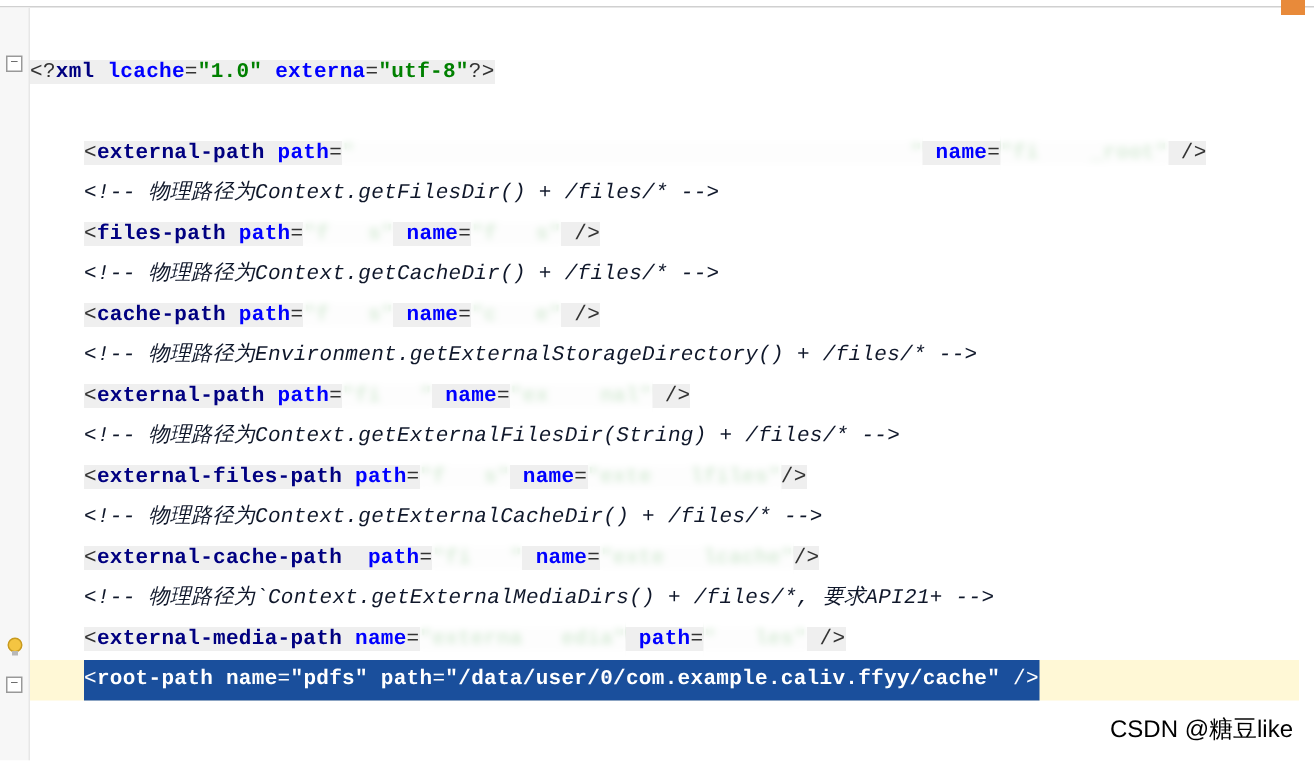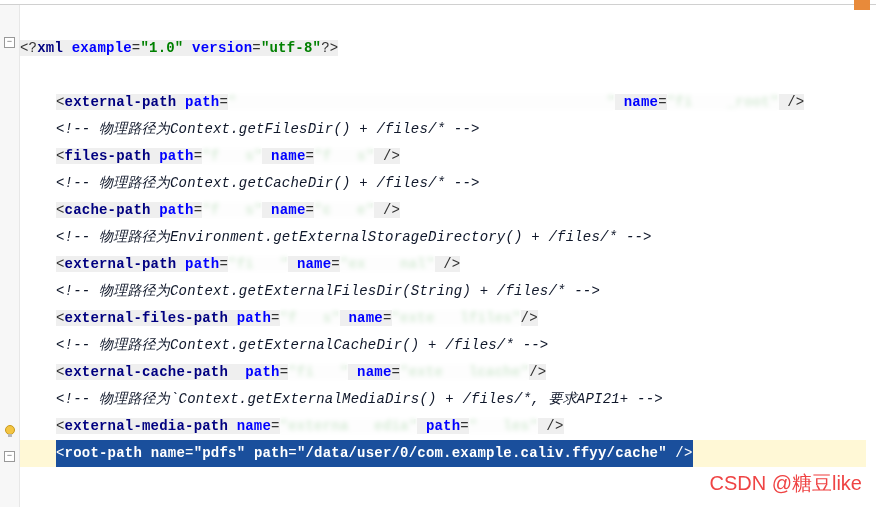--- a/index.html
+++ b/index.html
@@ -40,40 +40,40 @@
   .attr-val { color:#008000; font-weight:bold; }
   .punct { color:#333; }
   .comment { color:#0f172a; font-style:italic; }
   .sel-line { background:#1a4f9c; color:#ffffff; display:inline-block; }
   .sel-line .tag, .sel-line .attr-name, .sel-line .attr-val, .sel-line .punct { color:#ffffff; }
   .blur { position:relative; display:inline-block; }
   .blur .mask { position:absolute; inset:0; background:rgba(255,255,255,0.85); backdrop-filter: blur(2px); }
   .highlight-yellow { background:#fff8d6; }
   .watermark {
     position:absolute; right:14px; bottom:10px;
-    color:#ef4444; font-family: "Microsoft YaHei", sans-serif;
-    font-size:20px; pointer-events:none;
+    color:#000000; font-family: "Microsoft YaHei", sans-serif;
+    font-size:16px; pointer-events:none;
   }
 </style>
 </head>
 <body>
 
 <div class="edge-line"></div>
 <div class="corner-icon"></div>
 
 <div class="gutter">
   <div class="fold" style="top:32px">−</div>
   <div class="bulb" style="top:418px">
     <svg viewBox="0 0 16 16">
         <circle cx="8" cy="7" r="4.5" fill="#f4c542" stroke="#c89a1e"></circle>
         <rect x="6" y="11" width="4" height="3" fill="#b8b8b8"></rect>
       </svg>
   </div>
   <div class="fold" style="top:446px">−</div>
 </div>
 
 <div class="code-area">
-<span class="line indent1"><span class="bg-tag"><span class="punct">&lt;?</span><span class="tag">xml</span> <span class="attr-name">example</span><span class="punct">=</span><span class="attr-val">"1.0"</span> <span class="attr-name">version</span><span class="punct">=</span><span class="attr-val">"utf-8"</span><span class="punct">?&gt;</span></span></span>
+<span class="line indent1"><span class="bg-tag"><span class="punct">&lt;?</span><span class="tag">xml</span> <span class="attr-name">lcache</span><span class="punct">=</span><span class="attr-val">"1.0"</span> <span class="attr-name">externa</span><span class="punct">=</span><span class="attr-val">"utf-8"</span><span class="punct">?&gt;</span></span></span>
 <span id="body-lines"><span class="line indent2"><span class="bg-tag"><span class="punct">&lt;</span><span class="tag">external-path</span> <span class="attr-name">path</span><span class="punct">=</span><span class="blur"><span class="attr-val">"                                           "</span><span class="mask"></span></span> <span class="attr-name">name</span><span class="punct">=</span><span class="blur"><span class="attr-val">"fi    _root"</span><span class="mask"></span></span><span class="punct"> /&gt;</span></span></span><span class="line indent2"><span class="comment">&lt;!-- 物理路径为Context.getFilesDir() + /files/* --&gt;</span></span><span class="line indent2"><span class="bg-tag"><span class="punct">&lt;</span><span class="tag">files-path</span> <span class="attr-name">path</span><span class="punct">=</span><span class="blur"><span class="attr-val">"f   s"</span><span class="mask"></span></span> <span class="attr-name">name</span><span class="punct">=</span><span class="blur"><span class="attr-val">"f   s"</span><span class="mask"></span></span><span class="punct"> /&gt;</span></span></span><span class="line indent2"><span class="comment">&lt;!-- 物理路径为Context.getCacheDir() + /files/* --&gt;</span></span><span class="line indent2"><span class="bg-tag"><span class="punct">&lt;</span><span class="tag">cache-path</span> <span class="attr-name">path</span><span class="punct">=</span><span class="blur"><span class="attr-val">"f   s"</span><span class="mask"></span></span> <span class="attr-name">name</span><span class="punct">=</span><span class="blur"><span class="attr-val">"c   e"</span><span class="mask"></span></span><span class="punct"> /&gt;</span></span></span><span class="line indent2"><span class="comment">&lt;!-- 物理路径为Environment.getExternalStorageDirectory() + /files/* --&gt;</span></span><span class="line indent2"><span class="bg-tag"><span class="punct">&lt;</span><span class="tag">external-path</span> <span class="attr-name">path</span><span class="punct">=</span><span class="blur"><span class="attr-val">"fi   "</span><span class="mask"></span></span> <span class="attr-name">name</span><span class="punct">=</span><span class="blur"><span class="attr-val">"ex    nal"</span><span class="mask"></span></span><span class="punct"> /&gt;</span></span></span><span class="line indent2"><span class="comment">&lt;!-- 物理路径为Context.getExternalFilesDir(String) + /files/* --&gt;</span></span><span class="line indent2"><span class="bg-tag"><span class="punct">&lt;</span><span class="tag">external-files-path</span> <span class="attr-name">path</span><span class="punct">=</span><span class="blur"><span class="attr-val">"f   s"</span><span class="mask"></span></span> <span class="attr-name">name</span><span class="punct">=</span><span class="blur"><span class="attr-val">"exte   lfiles"</span><span class="mask"></span></span><span class="punct">/&gt;</span></span></span><span class="line indent2"><span class="comment">&lt;!-- 物理路径为Context.getExternalCacheDir() + /files/* --&gt;</span></span><span class="line indent2"><span class="bg-tag"><span class="punct">&lt;</span><span class="tag">external-cache-path</span>  <span class="attr-name">path</span><span class="punct">=</span><span class="blur"><span class="attr-val">"fi   "</span><span class="mask"></span></span> <span class="attr-name">name</span><span class="punct">=</span><span class="blur"><span class="attr-val">"exte   lcache"</span><span class="mask"></span></span><span class="punct">/&gt;</span></span></span><span class="line indent2"><span class="comment">&lt;!-- 物理路径为`Context.getExternalMediaDirs() + /files/*, 要求API21+ --&gt;</span></span><span class="line indent2"><span class="bg-tag"><span class="punct">&lt;</span><span class="tag">external-media-path</span> <span class="attr-name">name</span><span class="punct">=</span><span class="blur"><span class="attr-val">"externa   edia"</span><span class="mask"></span></span> <span class="attr-name">path</span><span class="punct">=</span><span class="blur"><span class="attr-val">"   les"</span><span class="mask"></span></span><span class="punct"> /&gt;</span></span></span><span class="line indent2 highlight-yellow" style="padding-left: 36px; margin-left: 0px;"><span class="sel-line"><span class="punct">&lt;</span><span class="tag">root-path</span> <span class="attr-name">name</span><span class="punct">=</span><span class="attr-val">"pdfs"</span> <span class="attr-name">path</span><span class="punct">=</span><span class="attr-val">"/data/user/0/com.example.caliv.ffyy/cache"</span><span class="punct"> /&gt;</span></span></span></span>
 
 </div>
 
 <div class="watermark">CSDN @糖豆like</div>
 
 </body></html>

